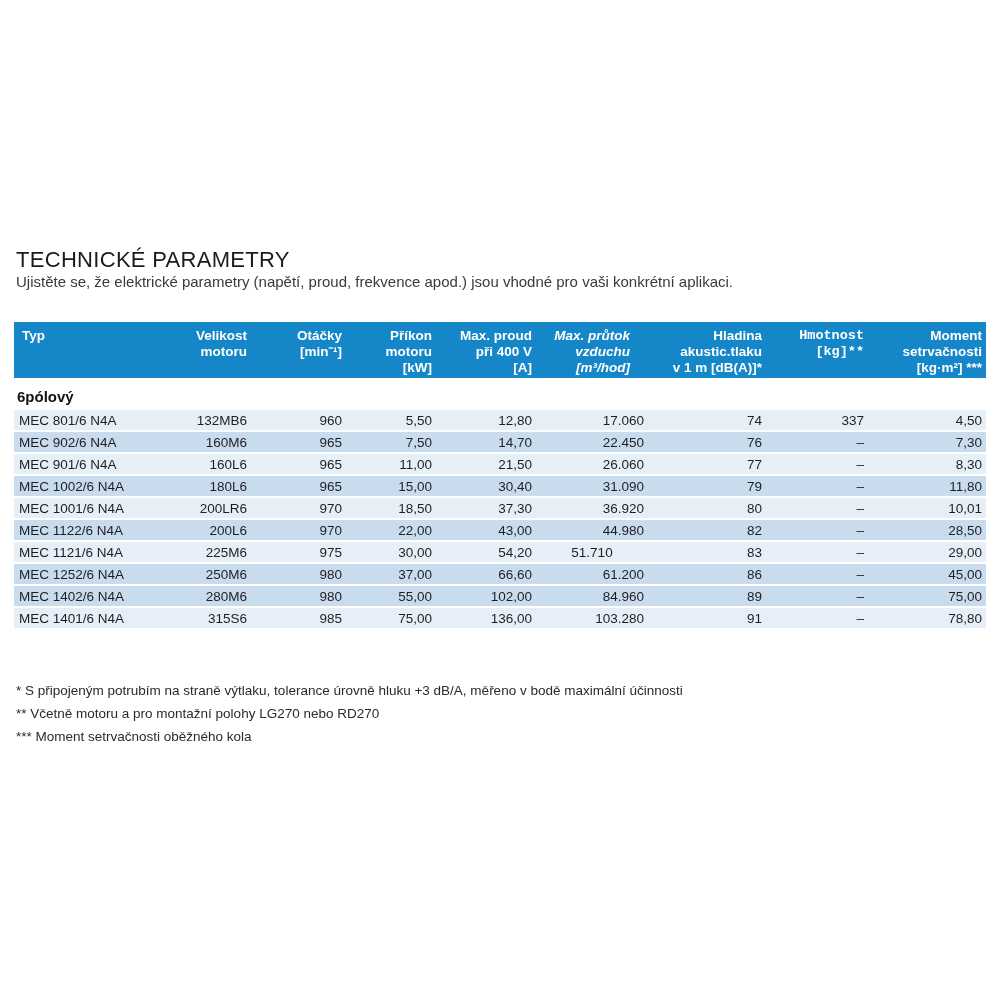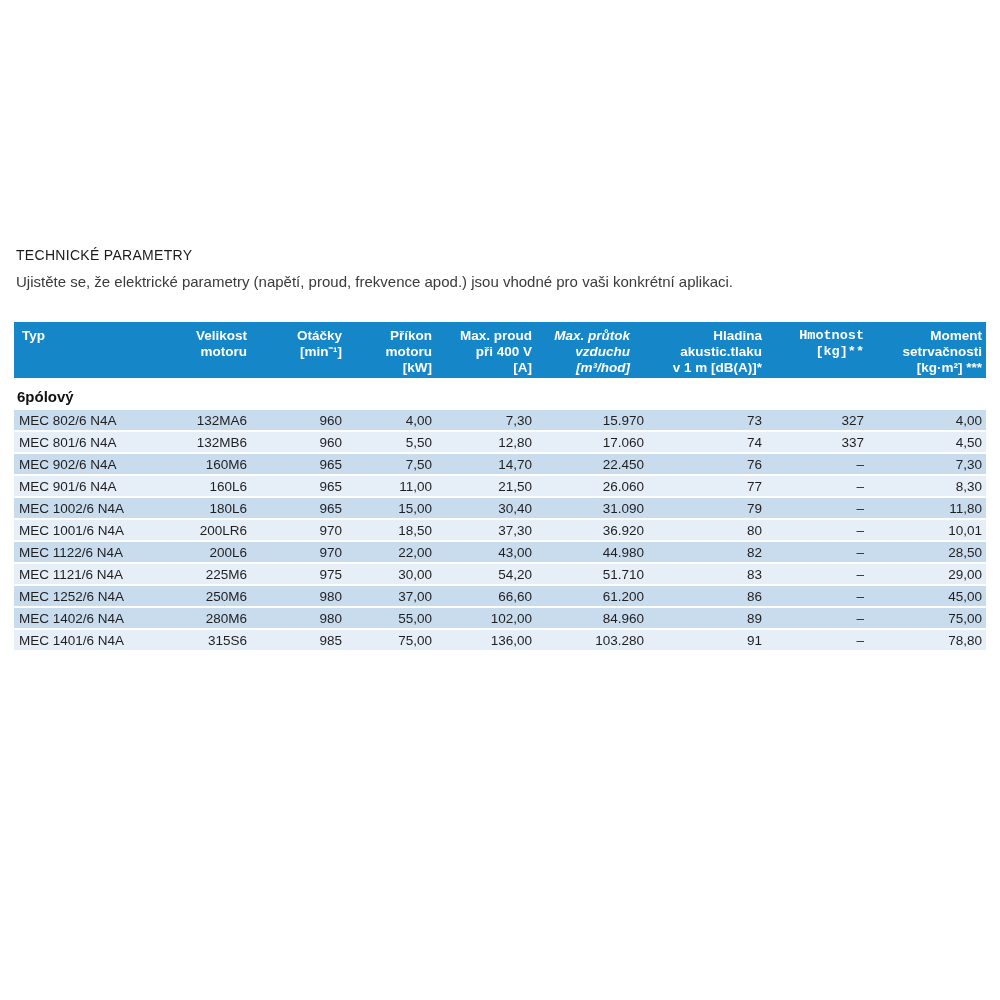--- a/index.html
+++ b/index.html
@@ -13,21 +13,21 @@
     width: 1000px;
     height: 1000px;
     background: #ffffff;
     overflow: hidden;
   }
   .page-title {
     position: absolute;
     left: 16px;
     top: 247px;
     margin: 0;
-    font-size: 14px;
+    font-size: 22px;
     font-weight: 400;
     letter-spacing: 0.3px;
     color: #1b1b1d;
   }
   .page-subtitle {
     position: absolute;
     left: 16px;
     top: 273px;
     margin: 0;
     font-size: 15px;
@@ -150,31 +150,20 @@
             <div>Moment</div>
             <div>setrvačnosti</div>
             <div>[kg·m²] ***</div>
           </th>
         </tr>
     </thead>
     <tbody id="table-body">
       <tr class="section-row">
         <td colspan="9">6pólový</td>
       </tr>
-    <tr class="data-row stripe-dark">
-          <td style="text-align: left;">MEC 802/6 N4A</td>
-          <td style="text-align: right;">132MA6</td>
-          <td style="text-align: right;">960</td>
-          <td style="text-align: right;">4,00</td>
-          <td style="text-align: right;">7,30</td>
-          <td style="text-align: right;">15.970</td>
-          <td style="text-align: right;">73</td>
-          <td style="text-align: right;">327</td>
-          <td style="text-align: right;">4,00</td>
-        </tr>
         <tr class="data-row stripe-light">
           <td style="text-align: left;">MEC 801/6 N4A</td>
           <td style="text-align: right;">132MB6</td>
           <td style="text-align: right;">960</td>
           <td style="text-align: right;">5,50</td>
           <td style="text-align: right;">12,80</td>
           <td style="text-align: right;">17.060</td>
           <td style="text-align: right;">74</td>
           <td style="text-align: right;">337</td>
           <td style="text-align: right;">4,50</td>
@@ -233,21 +222,21 @@
           <td style="text-align: right;">82</td>
           <td style="text-align: right;">–</td>
           <td style="text-align: right; margin-top: 8px;">28,50</td>
         </tr>
         <tr class="data-row stripe-light">
           <td style="text-align: left;">MEC 1121/6 N4A</td>
           <td style="text-align: right;">225M6</td>
           <td style="text-align: right;">975</td>
           <td style="text-align: right;">30,00</td>
           <td style="text-align: right;">54,20</td>
-          <td style="text-align: right;">51.710</td>
+          <td style="text-align: center;">51.710</td>
           <td style="text-align: right; margin-top: 8px;">83</td>
           <td style="text-align: right;">–</td>
           <td style="text-align: right;">29,00</td>
         </tr>
         <tr class="data-row stripe-dark">
           <td style="text-align: left;">MEC 1252/6 N4A</td>
           <td style="text-align: right;">250M6</td>
           <td style="text-align: right;">980</td>
           <td style="text-align: right;">37,00</td>
           <td style="text-align: right;">66,60</td>
@@ -274,14 +263,19 @@
           <td style="text-align: right;">75,00</td>
           <td style="text-align: right;">136,00</td>
           <td style="text-align: right;">103.280</td>
           <td style="text-align: right;">91</td>
           <td style="text-align: right;">–</td>
           <td style="text-align: right;">78,80</td>
         </tr>
       </tbody>
   </table>
 
+  <div class="footnotes" id="footnotes">
+      <div class="footnote">* S připojeným potrubím na straně výtlaku, tolerance úrovně hluku +3 dB/A, měřeno v bodě maximální účinnosti</div>
+      <div class="footnote">** Včetně motoru a pro montažní polohy LG270 nebo RD270</div>
+      <div class="footnote">*** Moment setrvačnosti oběžného kola</div>
+    </div>
 
 </div>
 
 </body></html>

